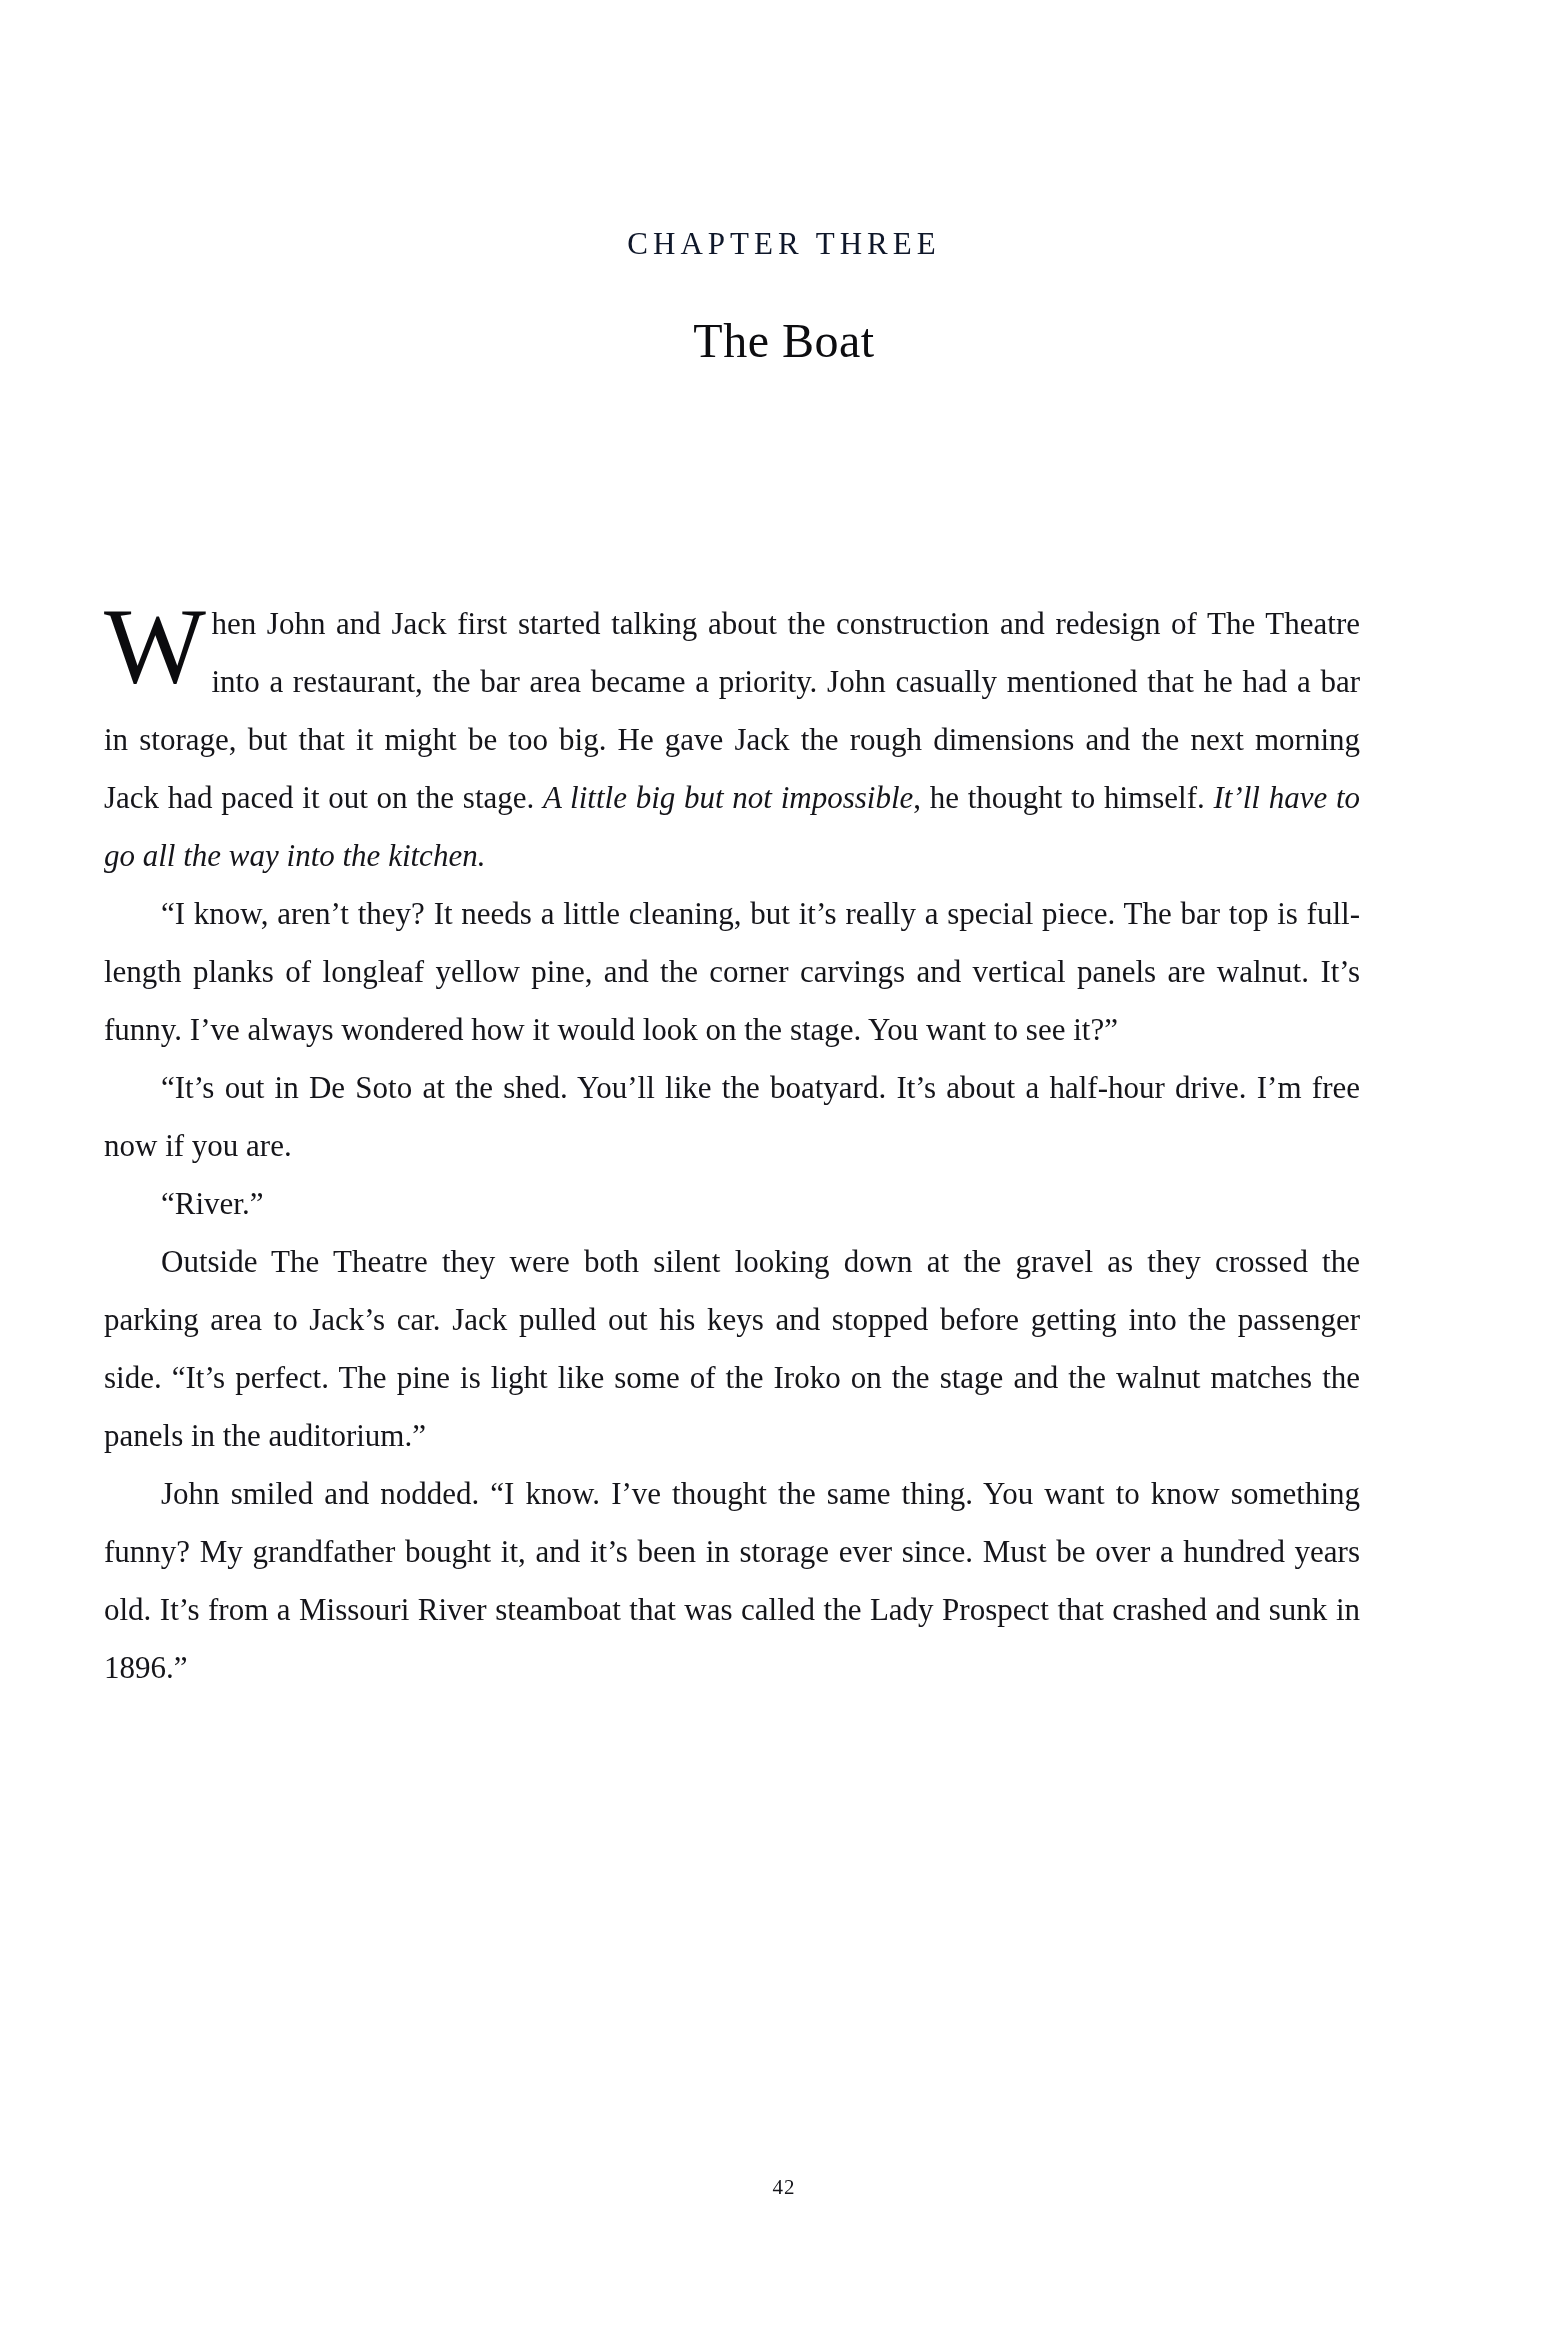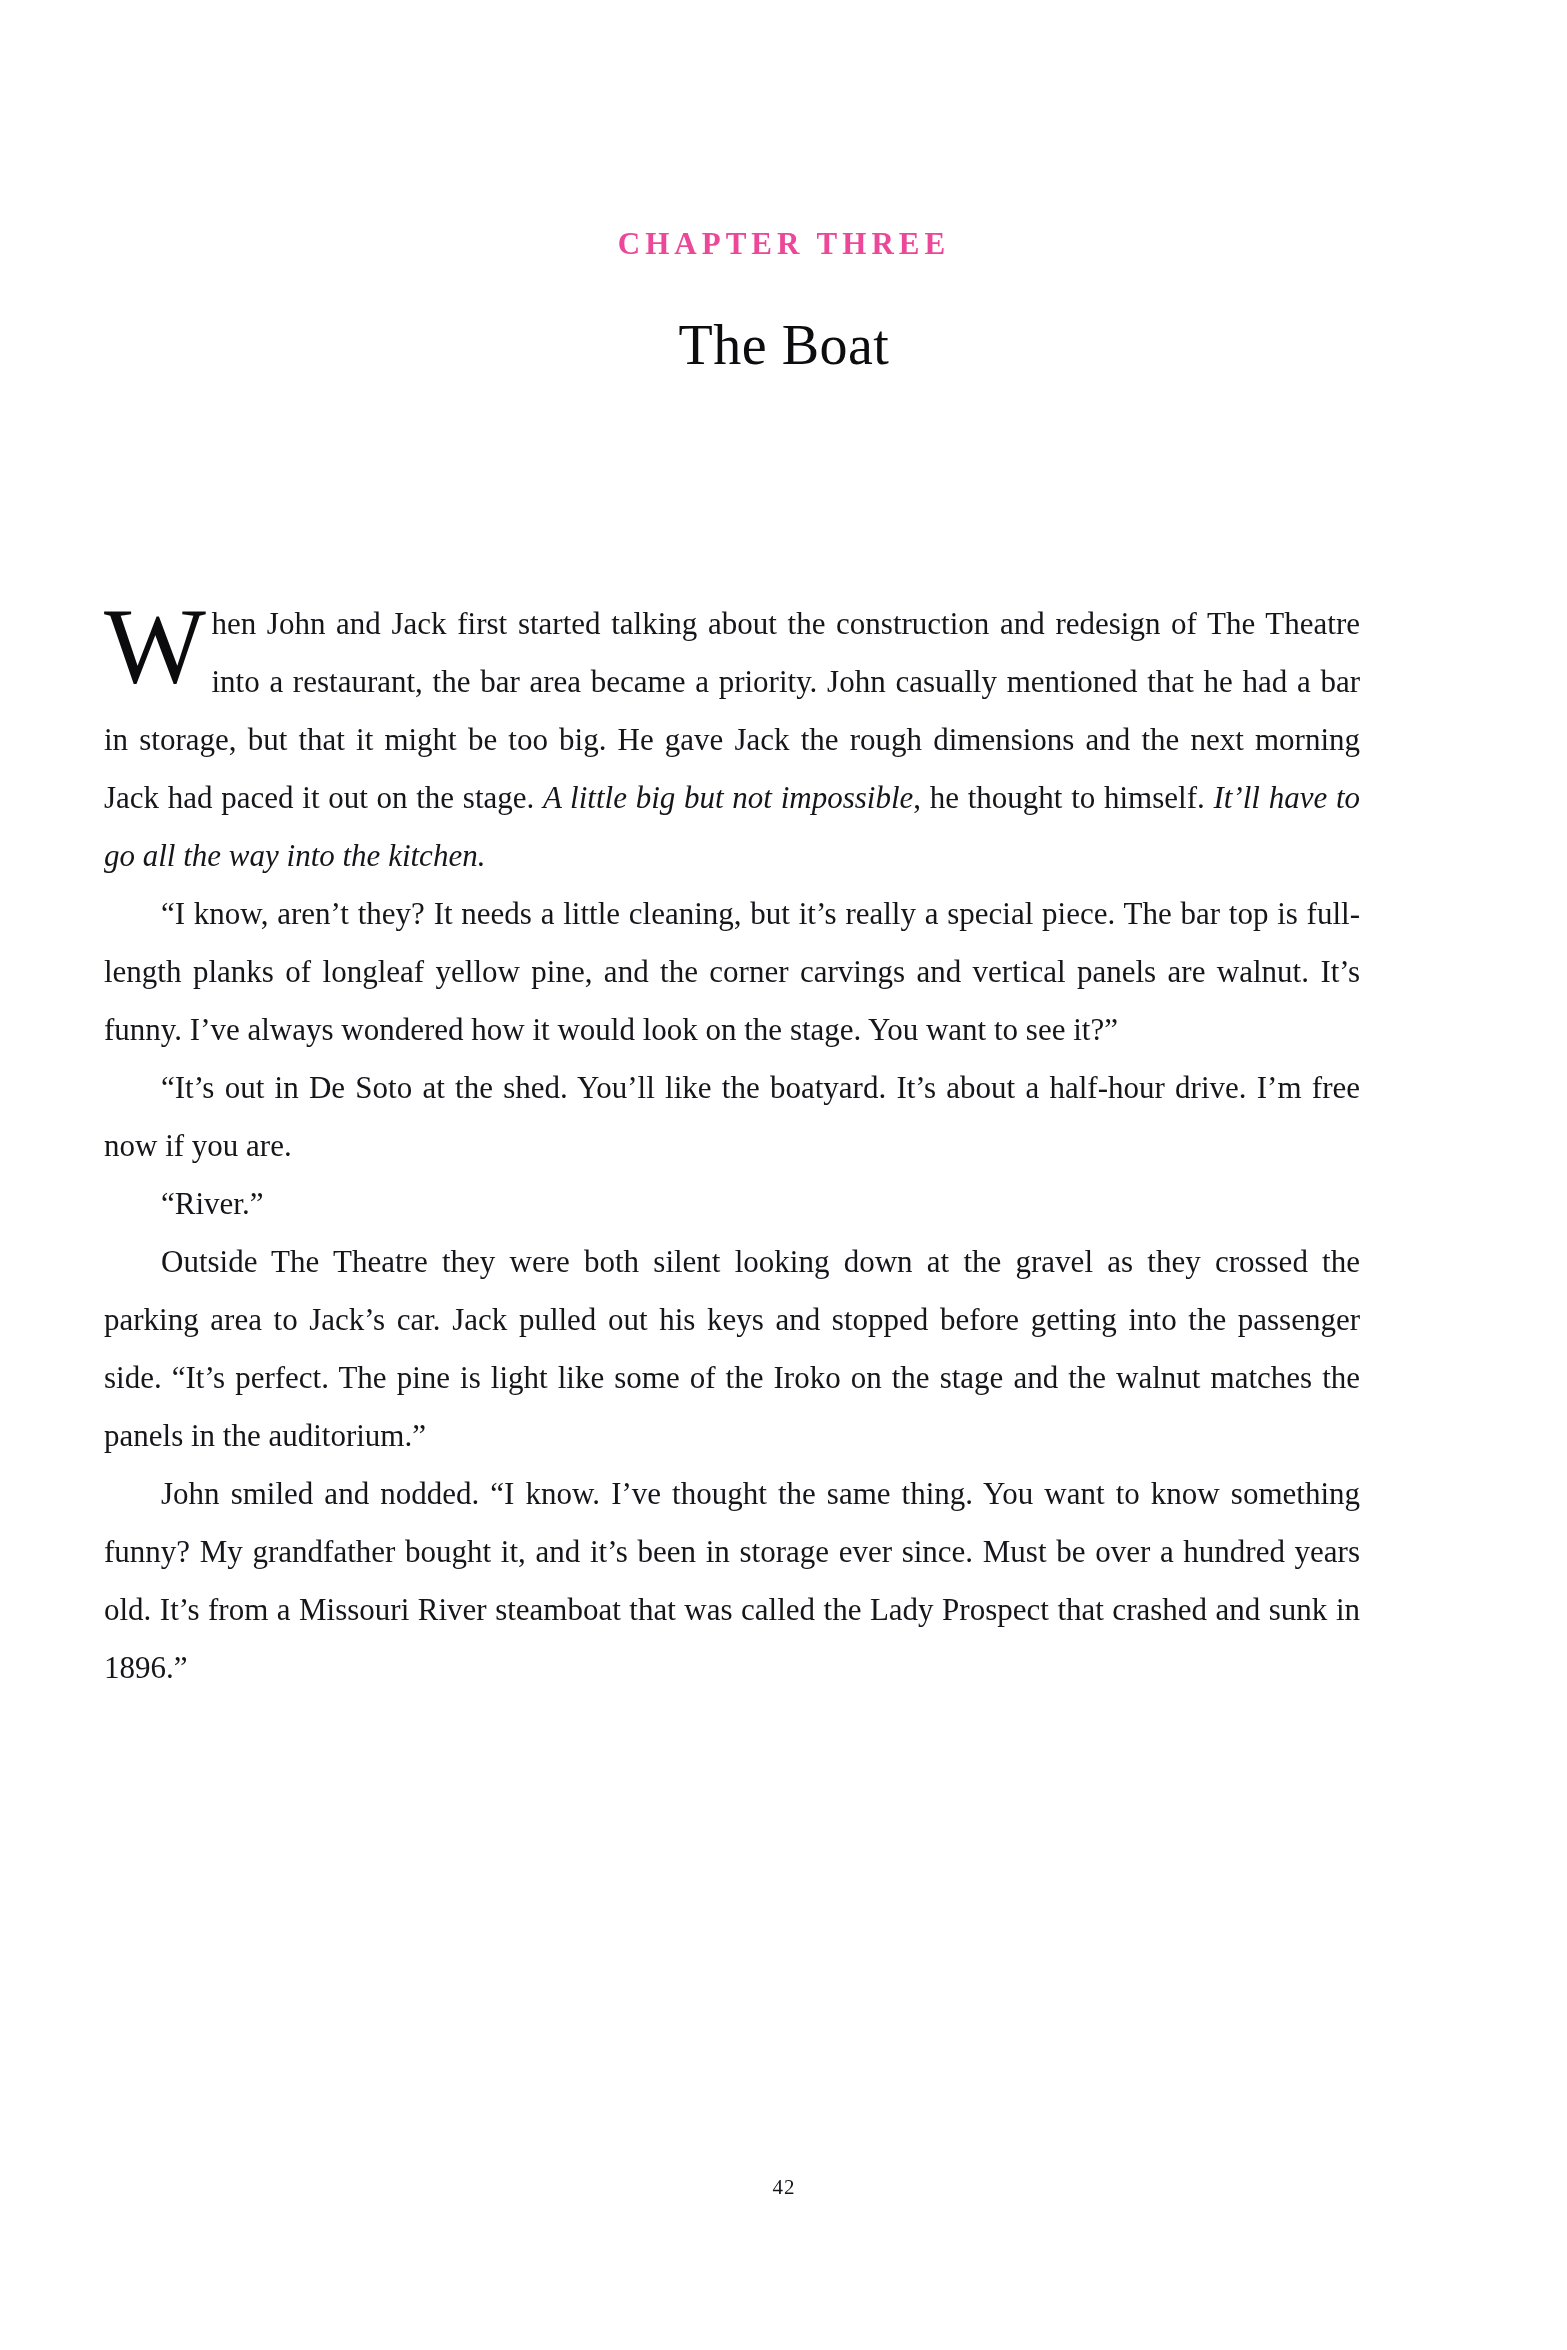--- a/index.html
+++ b/index.html
@@ -28,30 +28,30 @@
     position: absolute;
     left: 0;
     right: 0;
     top: 228px;
     text-align: center;
   }
   .chapter-label {
     font-size: 31px;
     letter-spacing: 5px;
     font-variant: normal;
-    color: #ec4899;
+    color: #0f172a;
     text-transform: uppercase;
     line-height: 1;
     margin: 0;
-    font-weight: 700;
+    font-weight: 400;
   }
   .chapter-title {
     margin: 0;
     padding-top: 57px;
-    font-size: 56px;
+    font-size: 48px;
     font-weight: 400;
     color: #0d0d10;
     line-height: 1.05;
     letter-spacing: 0.5px;
   }
 
   
   .body-block {
     position: absolute;
     left: 104px;

